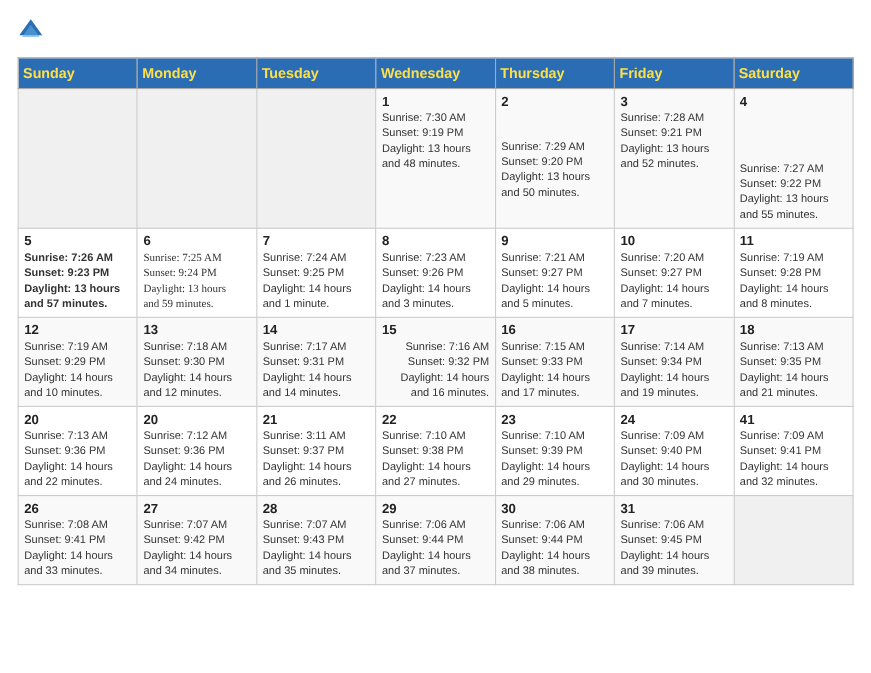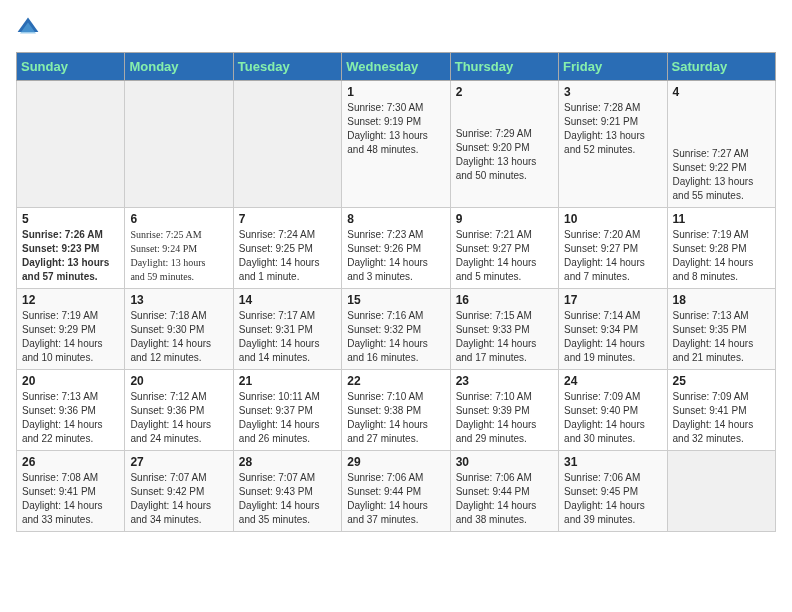--- a/index.html
+++ b/index.html
@@ -47,21 +47,21 @@
       font-weight: normal;
       color: #444;
     }
     table {
       width: 100%;
       border-collapse: collapse;
       table-layout: fixed;
     }
     thead tr {
       background-color: #2a6db5;
-      color: #86efac;
+      color: #fde047;
     }
     thead th {
       padding: 6px 4px;
       font-size: 13px;
       font-weight: bold;
       text-align: left;
       border: 1px solid #aaa;
     }
     tbody tr {
       border: 1px solid #ccc;
@@ -228,21 +228,21 @@
         </td>
         <td>
           <div class="day-num">14</div>
           <div class="day-info" style="white-space: pre-line;">Sunrise: 7:17 AM
 Sunset: 9:31 PM
 Daylight: 14 hours
 and 14 minutes.</div>
         </td>
         <td>
           <div class="day-num">15</div>
-          <div class="day-info" style="white-space: pre-line;">Sunrise: 7:16 AM
+          <div class="day-info" style="white-space: pre-line; text-align: right;">Sunrise: 7:16 AM
 Sunset: 9:32 PM
 Daylight: 14 hours
 and 16 minutes.</div>
         </td>
         <td>
           <div class="day-num">16</div>
           <div class="day-info" style="white-space: pre-line;">Sunrise: 7:15 AM
 Sunset: 9:33 PM
 Daylight: 14 hours
 and 17 minutes.</div>
@@ -272,21 +272,21 @@
         </td>
         <td>
           <div class="day-num">20</div>
           <div class="day-info" style="white-space: pre-line;">Sunrise: 7:12 AM
 Sunset: 9:36 PM
 Daylight: 14 hours
 and 24 minutes.</div>
         </td>
         <td>
           <div class="day-num">21</div>
-          <div class="day-info" style="white-space: pre-line;">Sunrise: 10:11 AM
+          <div class="day-info" style="white-space: pre-line;">Sunrise: 3:11 AM
 Sunset: 9:37 PM
 Daylight: 14 hours
 and 26 minutes.</div>
         </td>
         <td>
           <div class="day-num">22</div>
           <div class="day-info" style="white-space: pre-line;">Sunrise: 7:10 AM
 Sunset: 9:38 PM
 Daylight: 14 hours
 and 27 minutes.</div>
@@ -299,21 +299,21 @@
 and 29 minutes.</div>
         </td>
         <td>
           <div class="day-num">24</div>
           <div class="day-info" style="white-space: pre-line;">Sunrise: 7:09 AM
 Sunset: 9:40 PM
 Daylight: 14 hours
 and 30 minutes.</div>
         </td>
         <td>
-          <div class="day-num">25</div>
+          <div class="day-num">41</div>
           <div class="day-info" style="white-space: pre-line;">Sunrise: 7:09 AM
 Sunset: 9:41 PM
 Daylight: 14 hours
 and 32 minutes.</div>
         </td>
       </tr>
       <tr>
         <td>
           <div class="day-num">26</div>
           <div class="day-info" style="white-space: pre-line;">Sunrise: 7:08 AM

